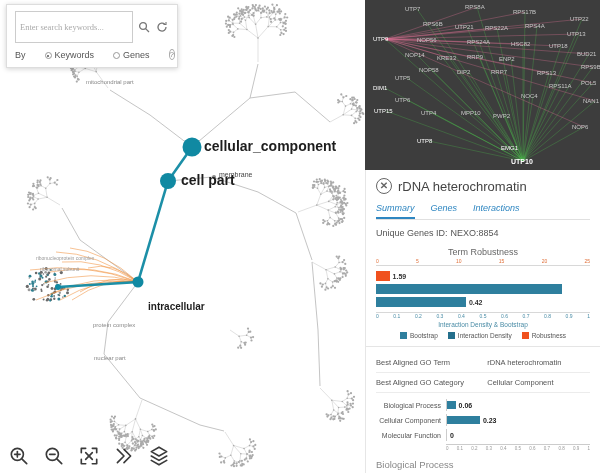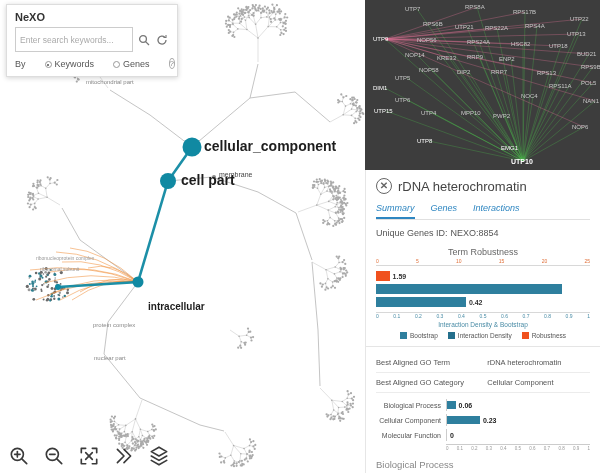--- a/index.html
+++ b/index.html
@@ -14,21 +14,21 @@
   .tl-l{font-size:14px;font-weight:600;}
   .tl-m{font-size:10px;font-weight:600;margin-top:26px;}
   .tl-s{font-size:7px;color:#444;font-weight:400;}
   .tl-xs{font-size:6px;color:#888;font-weight:400;}
   .tl-xxs{font-size:5px;color:#999;font-weight:400;}
 
   
   .search-box{position:absolute;left:6px;top:4px;width:172px;background:#fff;border:1px solid #ddd;box-shadow:0 1px 5px rgba(0,0,0,.18);padding:6px 8px 7px;z-index:5;}
   .sb-title{font-size:11px;font-weight:bold;color:#333;margin-bottom:4px;}
   .sb-row{display:flex;align-items:center;gap:4px;}
-  .sb-row input{flex:1;min-width:0;height:25px;border:1px solid #ccc;font-size:8.5px;padding:2px 4px;color:#333;font-family:Liberation Sans, sans-serif;}
+  .sb-row input{flex:1;min-width:0;height:32px;border:1px solid #ccc;font-size:8.5px;padding:2px 4px;color:#333;font-family:Liberation Serif, serif;}
   .sb-row input::placeholder{color:#aaa;}
   .icon-btn{width:14px;height:14px;padding:0;border:none;background:transparent;cursor:pointer;display:flex;align-items:center;justify-content:center;}
   .sb-filters{display:flex;align-items:center;gap:19px;font-size:9px;color:#555;margin-top:6px;}
   .radio{width:7px;height:7px;border:1px solid #999;border-radius:50%;display:inline-block;margin-right:3px;position:relative;top:1px;background:#fff;}
   .radio.checked::after{content:"";position:absolute;left:1.5px;top:1.5px;right:1.5px;bottom:1.5px;background:#555;border-radius:50%;}
   .sb-filters label{display:flex;align-items:center;cursor:pointer;}
   .help{margin-left:auto;width:11px;height:11px;border:1px solid #aaa;border-radius:50%;color:#888;font-size:8px;line-height:10px;text-align:center;cursor:pointer;}
 
   
   .zoom-controls{position:absolute;left:6px;bottom:4px;display:flex;gap:9px;z-index:5;}
@@ -994,21 +994,20 @@
     <div class="tl tl-l" style="left:181px;top:173px;">cell part</div>
     <div class="tl tl-m" style="left:148px;top:276px;">intracellular</div>
     <div class="tl tl-s" style="left:219px;top:171px;">membrane</div>
     <div class="tl tl-xs" style="left:86px;top:79px;">mitochondrial part</div>
     <div class="tl tl-xs" style="left:93px;top:322px;">protein complex</div>
     <div class="tl tl-xs" style="left:94px;top:355px;">nuclear part</div>
     <div class="tl tl-xxs" style="left:36px;top:256px;">ribonucleoprotein complex</div>
     <div class="tl tl-xxs" style="left:40px;top:267px;">ribosomal subunit</div>
 
     <div class="search-box">
-      <div class="sb-title">NeXO</div>
       <div class="sb-row">
         <input type="text" placeholder="Enter search keywords..." style="">
         <button class="icon-btn">
           <svg width="12" height="12" viewBox="0 0 12 12" fill="none" stroke="#777" stroke-width="1.3">
               <circle cx="5" cy="5" r="3.4"></circle>
               <line x1="7.6" y1="7.6" x2="11" y2="11"></line>
             </svg>
         </button>
         <button class="icon-btn">
           <svg width="12" height="12" viewBox="0 0 12 12" fill="none" stroke="#777" stroke-width="1.3">

